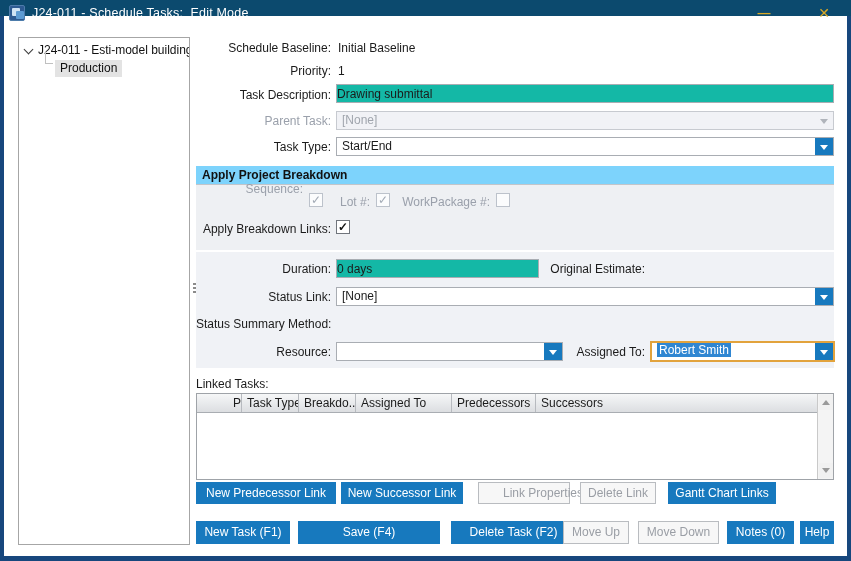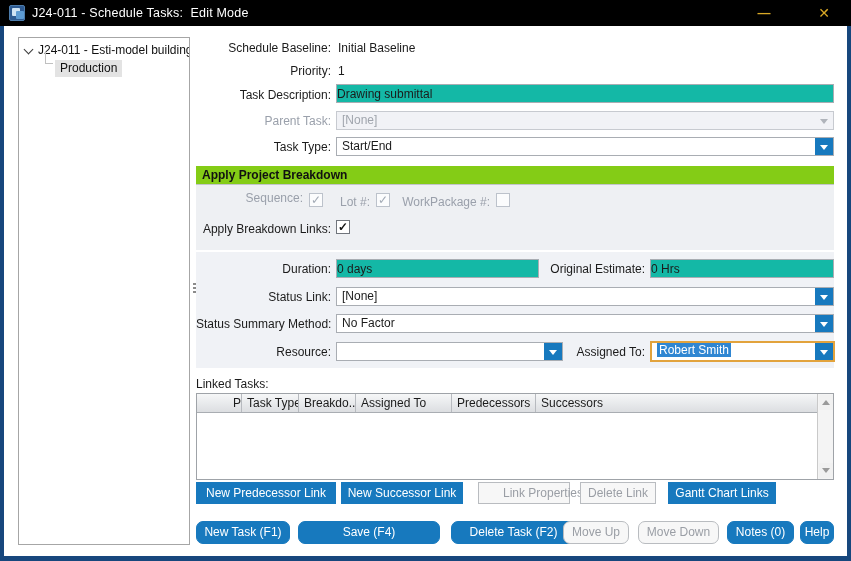--- a/index.html
+++ b/index.html
@@ -11,22 +11,22 @@
     overflow:hidden;
   }
   
   .frame-left, .frame-right, .frame-bottom { position:absolute; background:#17477d; z-index:30; }
   .frame-left { left:0; top:0; bottom:0; width:4px; }
   .frame-right { right:0; top:0; bottom:0; width:4px; }
   .frame-bottom { left:0; right:0; bottom:0; height:5px; }
 
   
   .titlebar {
-    position:absolute; left:0; top:0; right:0; height:26px;
-    background:#000000; color:#ffffff; z-index:31;
+    position:absolute; left:0; top:0; right:0; height:16px;
+    background:#0c4a6e; color:#ffffff; z-index:31;
     display:flex; align-items:center;
   }
   .app-icon {
     position:absolute; left:9px; top:5px; width:16px; height:16px;
     background:#2d5a92; border-radius:2px; border:1px solid #4d7cab;
   }
   .app-icon .sq1 { position:absolute; left:2px; top:2px; width:8px; height:8px; background:#cfe3f4; border-radius:1px; }
   .app-icon .sq2 { position:absolute; left:6px; top:5px; width:8px; height:8px; background:#5d9bd3; border-radius:1px; }
   .win-title { position:absolute; left:32px; top:6px; font-size:12.5px; letter-spacing:0.2px; white-space:pre; }
   .cap-btn {
@@ -79,21 +79,21 @@
   }
   .combo.disabled { background:#f1f2f6; border-color:#c7cad0; color:#a0a5ad; }
   .combo.disabled .arrow-btn { background:transparent; }
   .combo.disabled .arrow-btn::after { border-top-color:#b0b4bb; }
   .combo.focused { border:2px solid #e2a33d; line-height:15px; }
   .combo.focused .sel-text { background:#2f86d2; color:#fff; padding:0 2px; }
 
   
   .section1 { position:absolute; left:196px; top:166px; width:638px; height:84px; background:#eef0f3; z-index:1; }
   .section1-header {
-    height:19px; background:#84cc16; font-weight:bold; font-size:12px; color:#111;
+    height:19px; background:#7dd3fc; font-weight:bold; font-size:12px; color:#111;
     padding:2px 0 0 6px; border-bottom:1px solid #c2c5ca;
   }
   .section2 { position:absolute; left:196px; top:252px; width:638px; height:116px; background:#f0f2f6; z-index:1; }
 
   .checkbox {
     position:absolute; width:14px; height:14px; background:#fff; border:1px solid #70757c;
     font-size:12px; line-height:12px; text-align:center; color:#111; font-weight:bold; z-index:2;
   }
   .checkbox.dis { border-color:#bcc2cb; background:#fbfcfd; color:#a3abb6; font-weight:normal; }
 
@@ -134,21 +134,21 @@
     border-left:4px solid transparent; border-right:4px solid transparent; border-top:5px solid #9a9a9a;
   }
 
   
   .btn {
     position:absolute; height:22px; font-family:"Liberation Sans", sans-serif; font-size:12px;
     text-align:center; line-height:20px; border:1px solid transparent; z-index:2; white-space:nowrap;
   }
   .btn.blue { background:#1779be; color:#ffffff; border-color:#1779be; }
   .btn.gray { background:#f7f7f7; color:#9a9ea5; border-color:#b9bcc0; }
-  .row2 { height:23px; line-height:21px;border-radius:7px; }
+  .row2 { height:23px; line-height:21px; }
 </style>
 </head>
 <body>
 
 <div class="window">
 
   <div class="frame-left"></div>
   <div class="frame-right"></div>
   <div class="frame-bottom"></div>
 
@@ -191,48 +191,43 @@
     <span>[None]</span>
     <span class="arrow-btn"></span>
   </div>
 
   <span class="flabel" style="left:196px; top:140px;">Task Type:</span>
   <div class="combo" style="left:336px; top:137px; width:498px;">
     <span>Start/End</span>
     <span class="arrow-btn"></span>
   </div>
 
-  <span class="flabel dis z2" style="left:173px; top:191px; width:130px;">Sequence:</span>
+  <span class="flabel dis z2" style="left:173px; top:182px; width:130px;">Sequence:</span>
   <div class="checkbox dis" style="left:309px; top:193px;">✓</div>
 
   <span class="flabel dis z2" style="left:260px; top:195px; width:110px;">Lot #:</span>
   <div class="checkbox dis" style="left:376px; top:193px;">✓</div>
 
   <span class="flabel dis z2" style="left:385px; top:195px; width:105px;">WorkPackage #:</span>
   <div class="checkbox dis" style="left:496px; top:193px;"></div>
 
   <span class="flabel z2" style="left:196px; top:222px;">Apply Breakdown Links:</span>
   <div class="checkbox" style="left:336px; top:220px;">✓</div>
 
   <span class="flabel z2" style="left:196px; top:262px;">Duration:</span>
   <input class="tinput z2" style="left: 336px; top: 259px; width: 203px;" value="0 days">
   <span class="flabel z2" style="left:545px; top:262px; width:100px;">Original Estimate:</span>
-  <input class="tinput z2" style="left: 650px; top: 259px; width: 184px;" value="0 Hrs">
 
   <span class="flabel z2" style="left:196px; top:290px;">Status Link:</span>
   <div class="combo z2" style="left:336px; top:287px; width:498px;">
     <span>[None]</span>
     <span class="arrow-btn"></span>
   </div>
 
   <span class="flabel z2" style="left:196px; top:317px;">Status Summary Method:</span>
-  <div class="combo z2" style="left:336px; top:314px; width:498px;">
-    <span>No Factor</span>
-    <span class="arrow-btn"></span>
-  </div>
 
   <span class="flabel z2" style="left:196px; top:345px;">Resource:</span>
   <div class="combo z2" style="left:336px; top:342px; width:227px;">
     <span></span>
     <span class="arrow-btn"></span>
   </div>
   <span class="flabel z2" style="left:545px; top:345px; width:100px;">Assigned To:</span>
   <div class="combo focused z2" style="left:650px; top:341px; width:185px; height:21px;">
     <span class="sel-text">Robert Smith</span>
     <span class="arrow-btn"></span>

